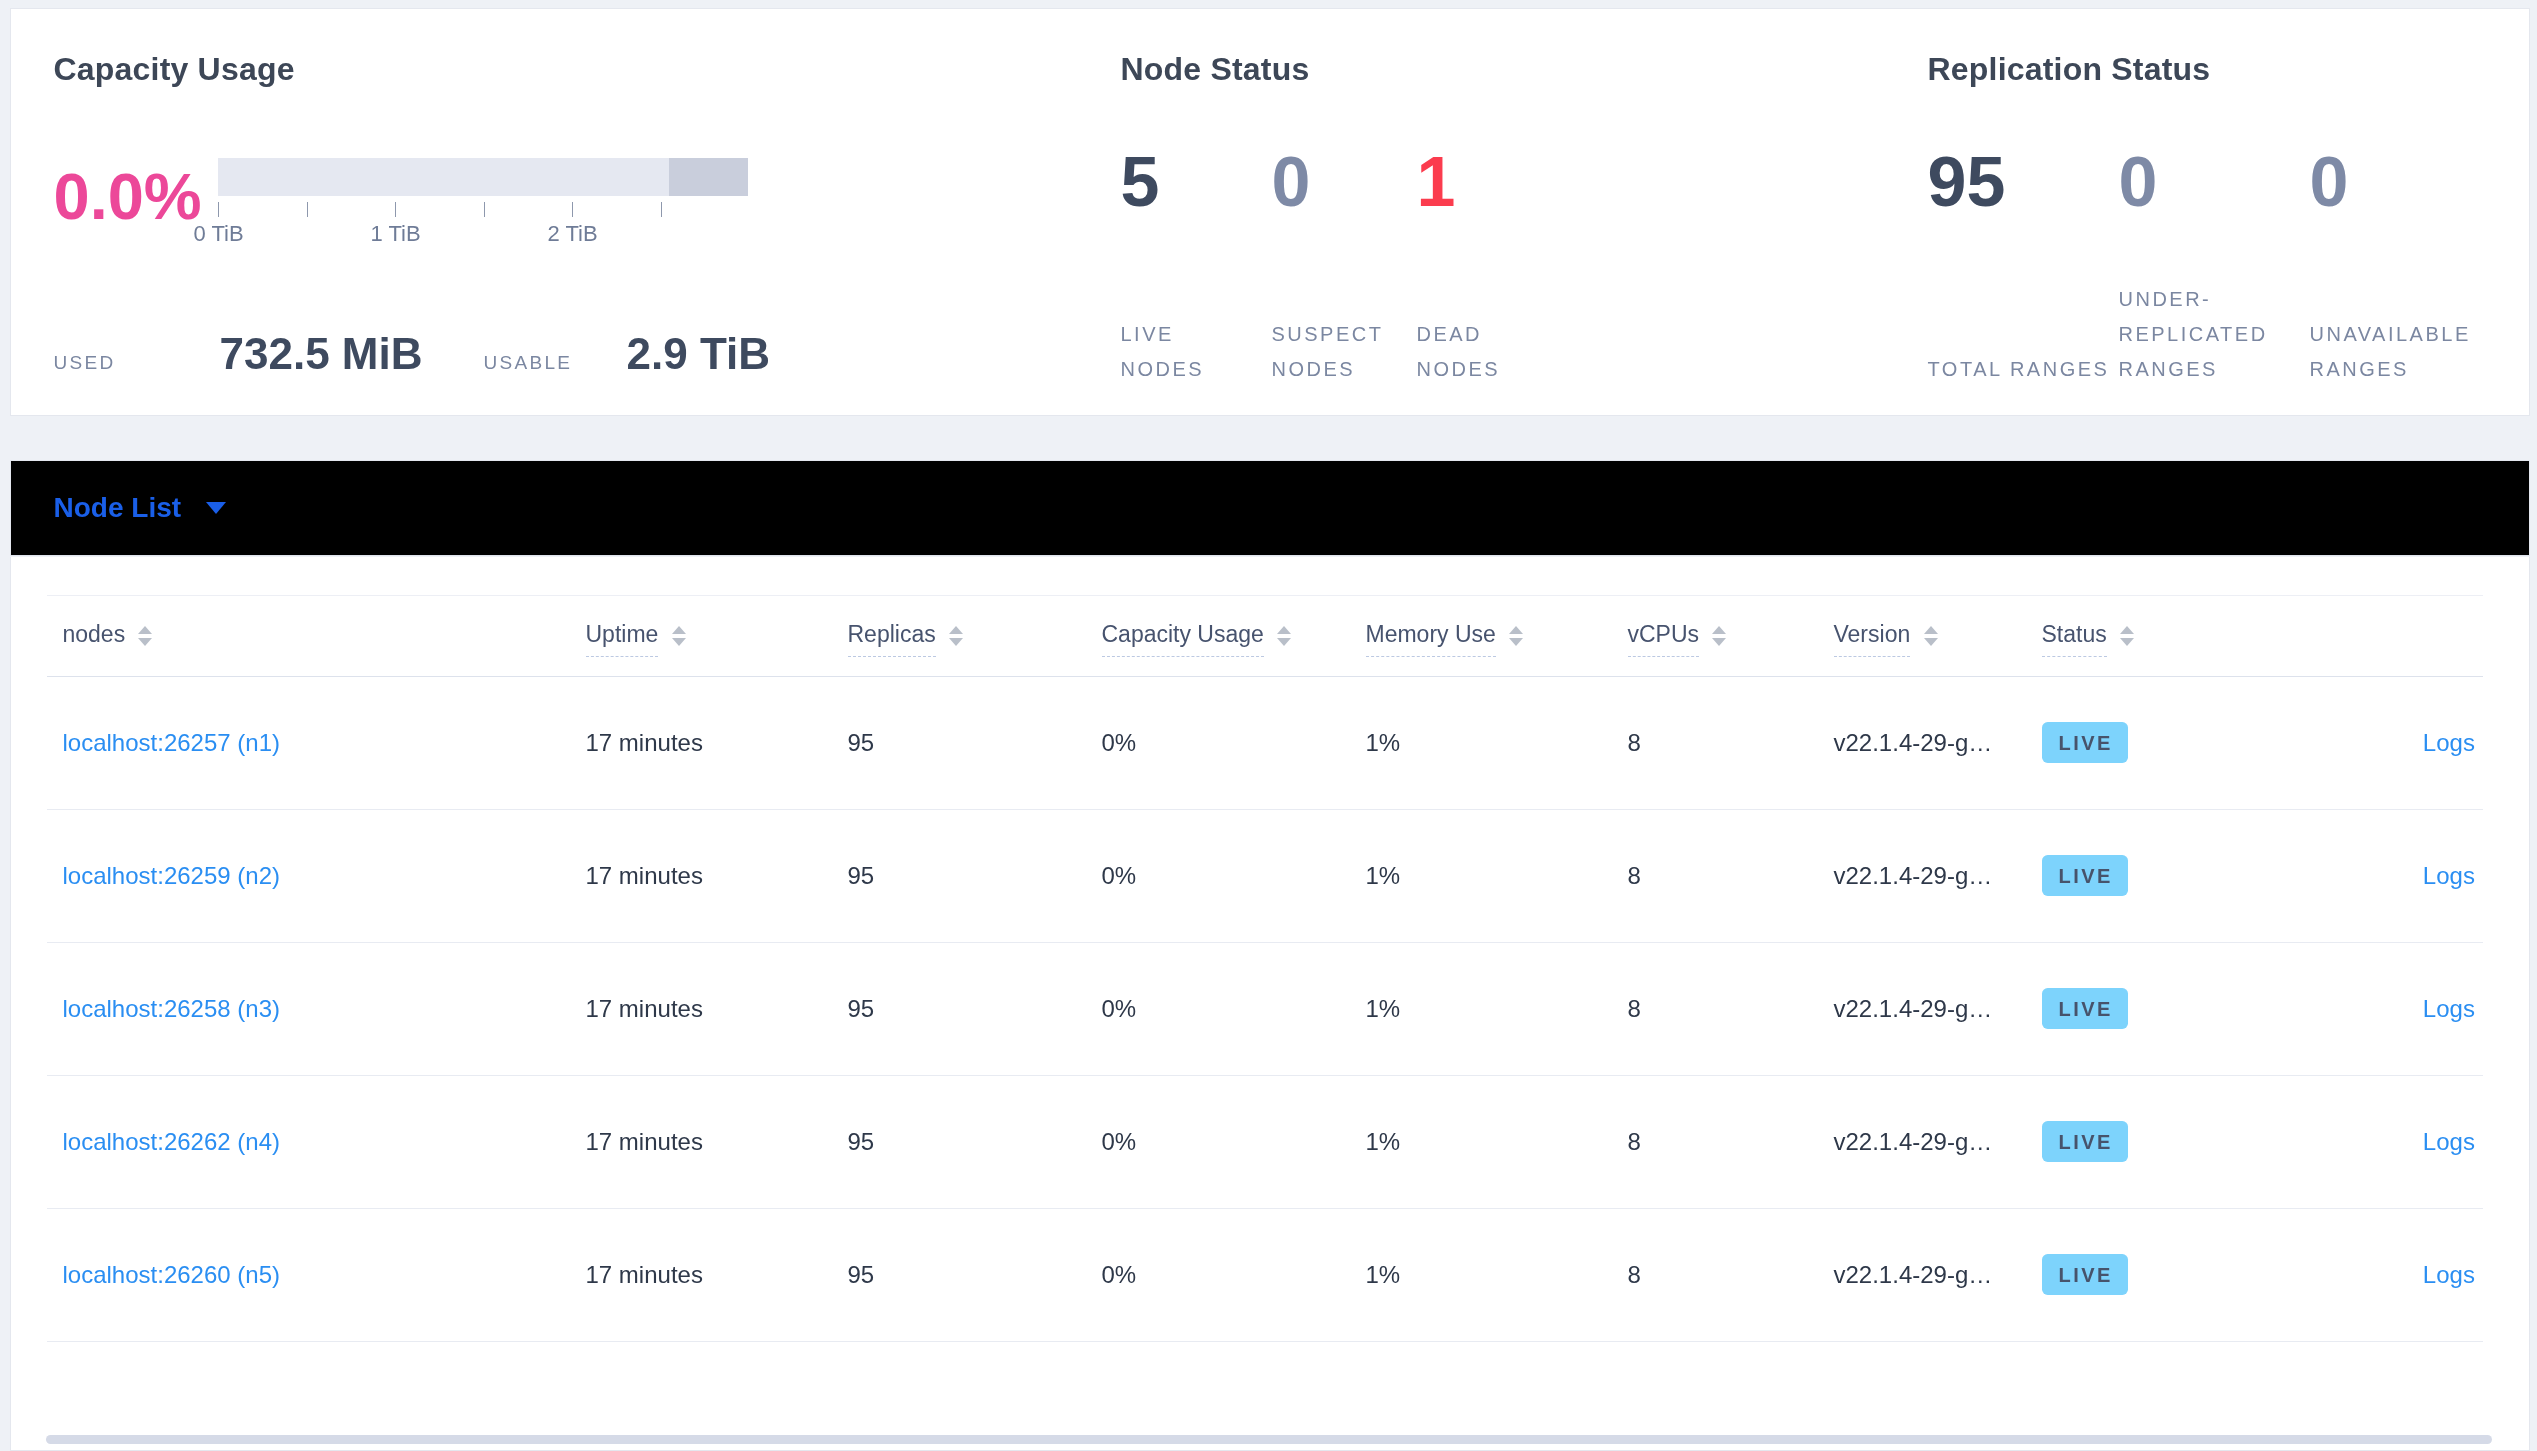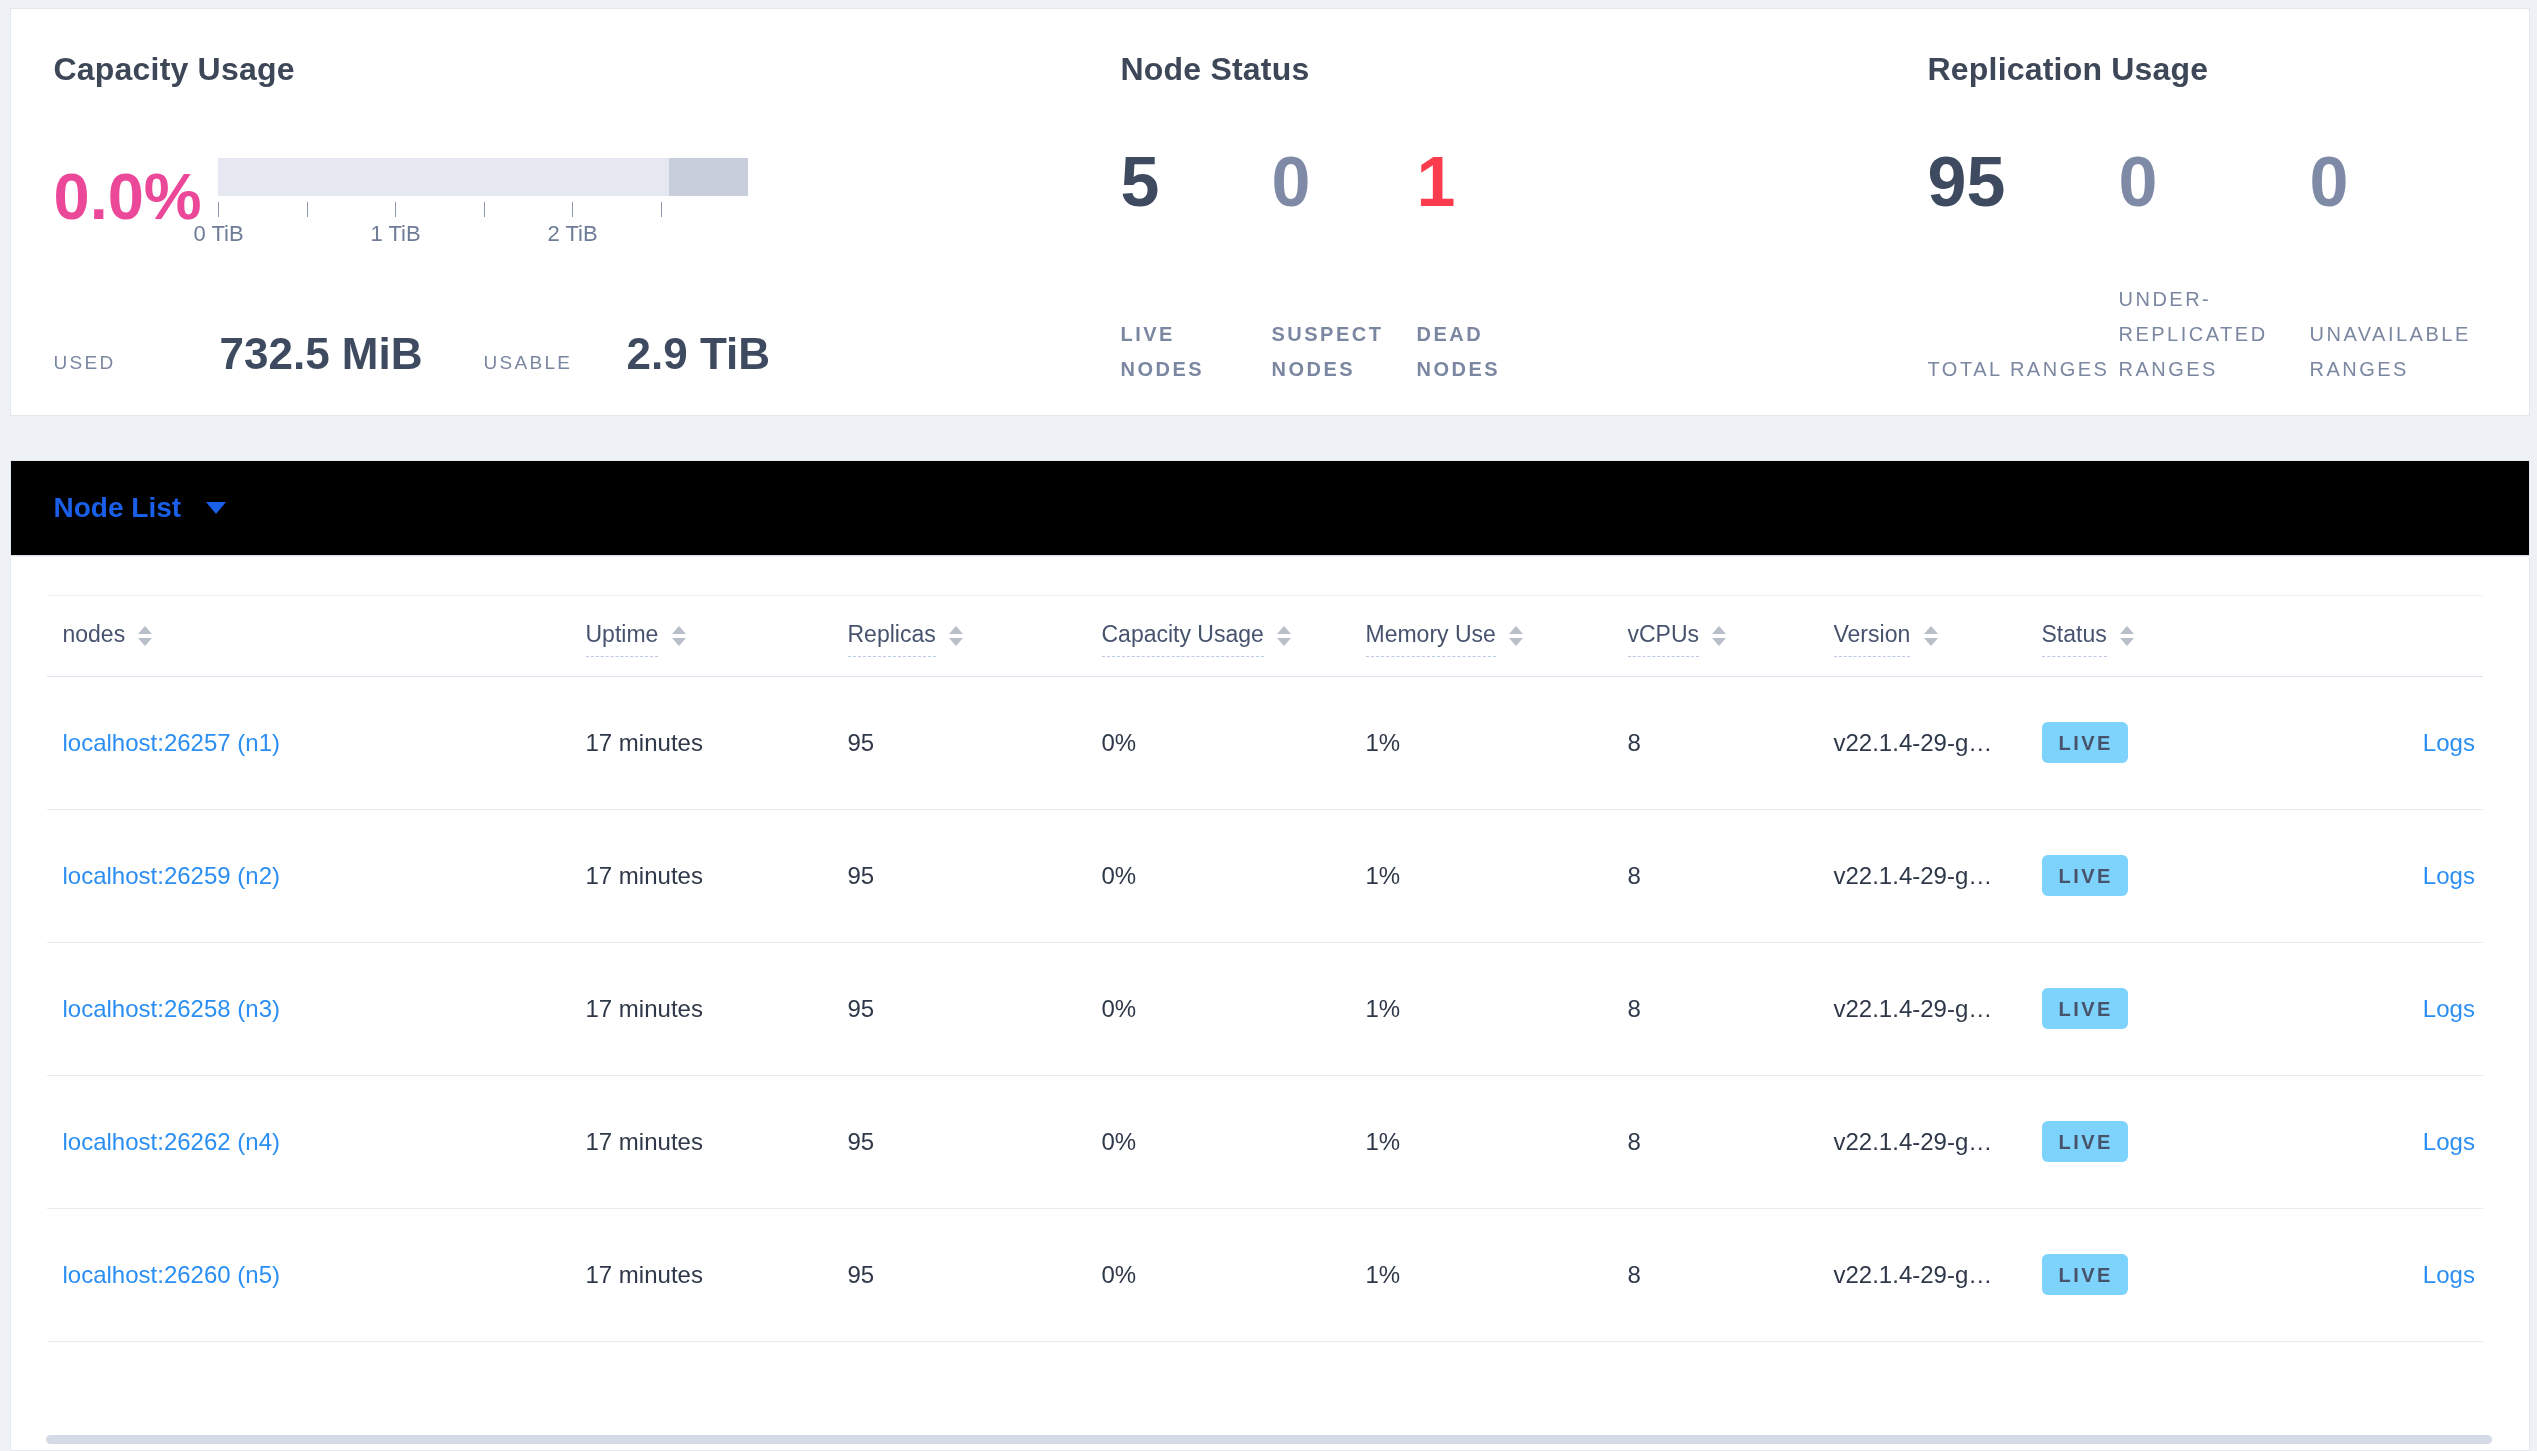--- a/index.html
+++ b/index.html
@@ -38,21 +38,21 @@
   }
   .stat-value.muted  { color:#7e8aa6; }
   .stat-value.danger { color:#fb3c4e; }
   .stat-label {
     font-size:20px; letter-spacing:2.5px; color:#7b87a1; line-height:35px;
     font-weight:500;
   }
   
   .panel-nodes  .stat-col:nth-child(1){ width:151px; }
   .panel-nodes  .stat-col:nth-child(2){ width:145px; }
-  .panel-nodes  .stat-col .stat-label{ width:133px;font-weight:bold; }
+  .panel-nodes  .stat-col .stat-label{ width:133px; }
   
   .panel-repl .stat-col:nth-child(1){ width:191px; }
   .panel-repl .stat-col:nth-child(2){ width:191px; }
   .panel-repl .stat-col .stat-label{ width:195px; }
 
   
   .cap-body { display:flex; flex-direction:column; justify-content:space-between; height:240px; margin-top:59px; }
   .cap-top { display:flex; }
   .cap-percent {
     width:164px; font-size:65px; font-weight:700; color:#ec4899; line-height:65px;
@@ -186,21 +186,21 @@
         <div class="stat-label">SUSPECT NODES</div>
       </div>
       <div class="stat-col">
         <div class="stat-value danger">1</div>
         <div class="stat-label">DEAD NODES</div>
       </div>
     </div>
   </div>
 
   <div class="panel panel-repl">
-    <div class="panel-title">Replication Usage</div>
+    <div class="panel-title">Replication Status</div>
     <div class="panel-body">
       <div class="stat-col">
         <div class="stat-value">95</div>
         <div class="stat-label">TOTAL RANGES</div>
       </div>
       <div class="stat-col">
         <div class="stat-value muted">0</div>
         <div class="stat-label">UNDER-REPLICATED RANGES</div>
       </div>
       <div class="stat-col">

